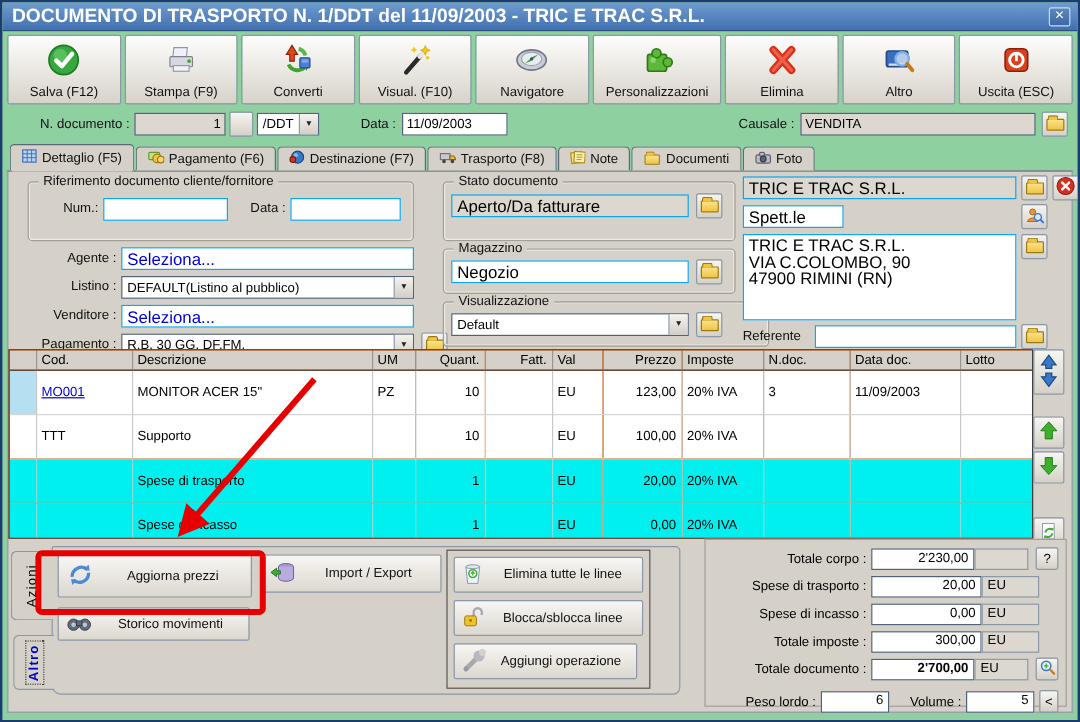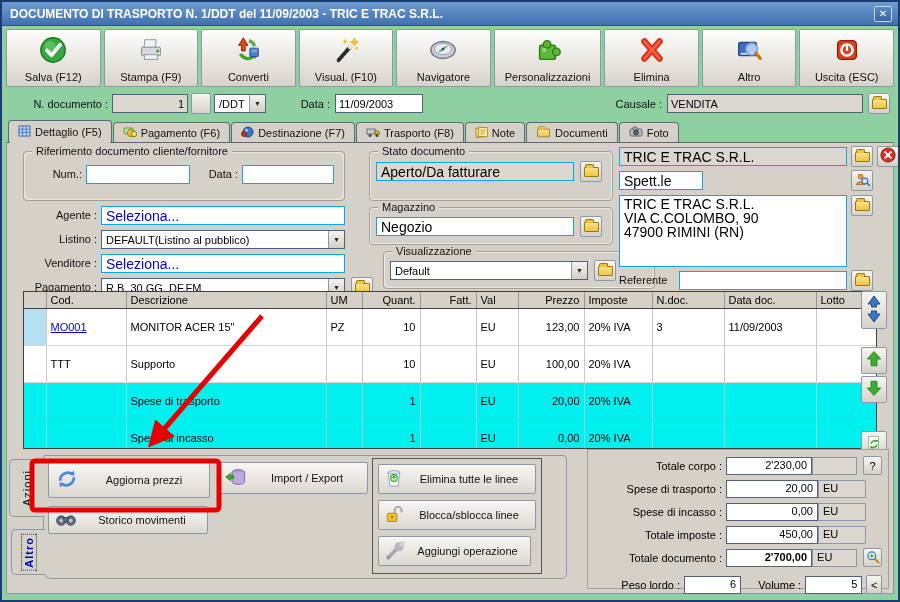--- a/index.html
+++ b/index.html
@@ -1,20 +1,20 @@
 <!DOCTYPE html>
 <html><head>
 <meta charset="utf-8">
 <style>
   html,body{margin:0;padding:0;background:#9aa4ae;}
   *{box-sizing:border-box;font-family:"Liberation Sans","DejaVu Sans",sans-serif;}
   .window{position:relative;width:900px;height:602px;border:2px solid #1b3c70;background:#8fd0a1;overflow:hidden;}
   
   .titlebar{height:24px;background:linear-gradient(180deg,#6f9ccf 0%,#4170b0 100%);display:flex;align-items:center;padding:0 6px 0 8px;border-bottom:1px solid #2c517e;}
-  .titlebar .ttl{color:#fff;font-size:12px;font-weight:bold;flex:1;white-space:nowrap;overflow:hidden;}
+  .titlebar .ttl{color:#fff;font-size:16px;font-weight:bold;flex:1;white-space:nowrap;overflow:hidden;}
   .closebtn{width:18px;height:16px;background:linear-gradient(#5d88bd,#3c67a4);border:1px solid #c7d8ee;border-radius:2px;color:#fff;font-size:10px;font-weight:bold;line-height:13px;text-align:center;cursor:default;padding:0;}
   
   .toolbar{height:64px;display:flex;gap:3px;padding:3px 4px;}
   .tbtn{flex:1;background:linear-gradient(180deg,#fdfdfc 0%,#e9e6e0 55%,#d7d3cb 100%);border:1px solid #8a98a8;border-radius:2px;display:flex;flex-direction:column;align-items:center;justify-content:space-between;padding:5px 10px 3px;font-size:11px;color:#111;}
   .tbtn svg{display:block;}
   
   .docrow{position:relative;height:30px;font-size:11px;}
   .docrow .lbl{position:absolute;top:8px;text-align:right;color:#111;}
   .tin{position:absolute;height:19px;border:1px solid #51617a;background:#fff;font-size:11px;padding:0 3px;}
   .tin.gray{background:#dcd8d0;}
@@ -32,21 +32,21 @@
   .tab.active::after{content:"";position:absolute;left:1px;right:1px;bottom:-1px;height:2px;background:#d5d1c9;}
   
   .mainpanel{position:relative;margin:0 4px;height:452px;background:#d5d1c9;border:1px solid #8a98a8;border-top:1px solid #5a6a7a;font-size:11px;}
   .groupbox{position:absolute;border:1px solid #a39f97;border-radius:4px;box-shadow:inset 0 0 0 1px #eceae5;}
   .groupbox .legend{position:absolute;top:-7px;left:8px;background:#d5d1c9;padding:0 4px;font-size:11px;color:#111;white-space:nowrap;}
   .flbl{position:absolute;text-align:right;color:#111;}
   .blue{color:#0000d4;}
   .fin{position:absolute;height:19px;border:1px solid #0ea5e9;background:#fff;padding:1px 4px;font-size:14px;white-space:nowrap;overflow:hidden;}
   .fin.gray{background:#dcd8d0;}
   
-  .gridwrap{position:absolute;left:16px;top:148px;width:854px;height:158px;background:#f97316;border:1px solid #404040;overflow:hidden;}
+  .gridwrap{position:absolute;left:0;top:148px;width:854px;height:158px;background:#f97316;border:1px solid #404040;overflow:hidden;}
   table.grid{border-collapse:collapse;table-layout:fixed;width:852px;font-size:11px;}
   table.grid th{background:#d5d1c9;border-right:1px solid #9a968e;border-bottom:1px solid #404040;font-weight:normal;text-align:left;padding:1px 4px;height:16px;white-space:nowrap;overflow:hidden;}
   table.grid td{background:#fff;border-right:1px solid #c9c9c9;border-bottom:1px solid #d6d6d6;padding:12px 4px;height:15px;white-space:nowrap;overflow:hidden;}
   table.grid .r{text-align:right;}
   table.grid tr.cyan td{background:#00f0f0;border-right:1px solid #8adada;border-bottom:1px solid #40d8d8;}
   table.grid td.sel{background:#fff;}
   table.grid td.sel.bluecell{background:#b5e0f2;}
   table.grid tr.cyan td.sel{background:#00f0f0;}
   .cellink{color:#0000d4;text-decoration:underline;}
   
@@ -287,21 +287,21 @@
           <span class="folder"></span>
         </button>
     </div>
     <div class="groupbox" style="left:362px;top:64px;width:244px;height:38px;padding-left:36px;">
       <span class="legend">Magazzino</span>
       <input class="fin" style="left: 6px; top: 9px; width: 198px;" value="Negozio">
       <button class="sbtn" style="left:210px;top:8px;position:absolute;">
           <span class="folder"></span>
         </button>
     </div>
-    <div class="groupbox" style="left:376px;top:108px;width:272px;height:38px;">
+    <div class="groupbox" style="left:362px;top:108px;width:272px;height:38px;">
       <span class="legend">Visualizzazione</span>
       <div class="combo" style="left:6px;top:9px;width:198px;position:absolute;">
         <span class="cv">Default</span>
         <span class="ca">▼</span>
       </div>
       <button class="sbtn" style="left:210px;top:8px;position:absolute;">
           <span class="folder"></span>
         </button>
     </div>
 
@@ -548,21 +548,21 @@
         <span class="tv">20,00</span>
         <span class="tu">EU</span>
       </div>
       <div class="trow">
         <span class="tl">Spese di incasso :</span>
         <span class="tv">0,00</span>
         <span class="tu">EU</span>
       </div>
       <div class="trow">
         <span class="tl">Totale imposte :</span>
-        <span class="tv">450,00</span>
+        <span class="tv">300,00</span>
         <span class="tu">EU</span>
       </div>
       <div class="trow">
         <span class="tl">Totale documento :</span>
         <span class="tv bold">2'700,00</span>
         <span class="tu">EU</span>
         <button class="tb">
           <span><svg width="14" height="14" viewBox="0 0 18 18">
                 <circle cx="7.5" cy="7.5" r="5" fill="#e8f0f8" stroke="#3878c8" stroke-width="1.6"></circle>
                 <path d="M5 7.5 h5 M7.5 5 v5" stroke="#3fae2e" stroke-width="1.4"></path>

